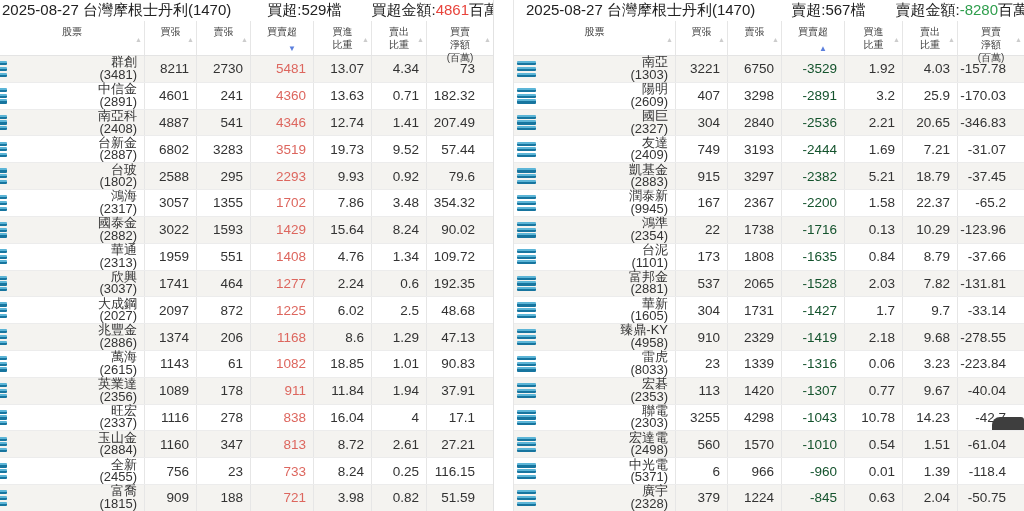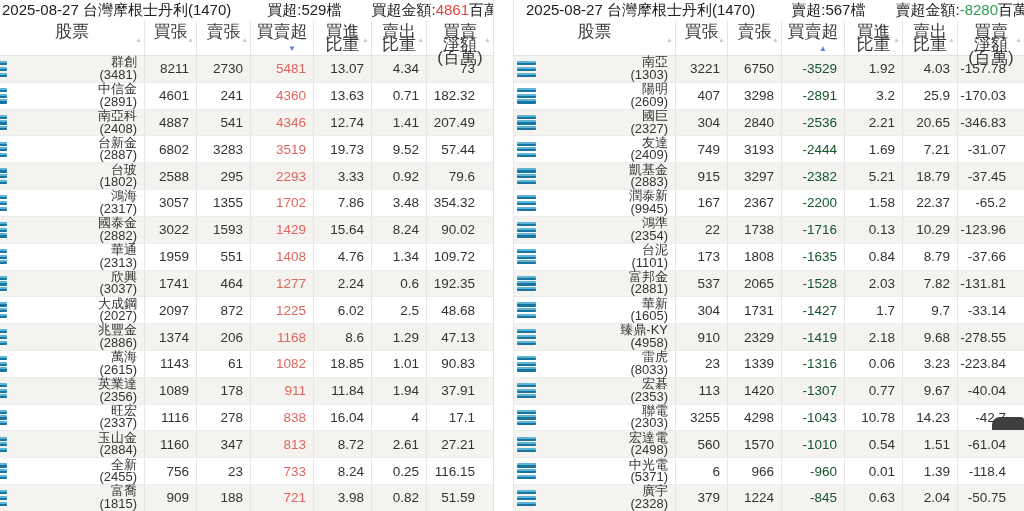--- a/index.html
+++ b/index.html
@@ -17,21 +17,21 @@
   .panel-sell .titlebar { padding-left:12px; }
   .t-count { margin-left:36px; }
   .t-amtwrap { margin-left:30px; }
   .red-text { color:#e8443c;margin-top:10px; }
   .green-text { color:#2f9e4d; }
 
   .thead { height:35px; display:flex; border-bottom:1px solid #e4e4e4; }
   .hcell { position:relative; display:flex; justify-content:center;
     padding-top:4px; border-right:1px solid #e6e6e6; }
   .hcell:last-child { border-right:none; }
-  .hlabel { white-space:pre-line; text-align:center; font-size:17px;
+  .hlabel { white-space:pre-line; text-align:center; font-size:10px;
     line-height:13px; color:#3a3a3a; }
   .sort-arrow { position:absolute; right:2px; bottom:12px; font-size:7px;
     color:#cccccc; line-height:7px; }
   .sort-arrow.active { color:#5b7fdd; font-size:8px; right:17px; bottom:3px; }
 
   .tbody { }
   .trow { display:flex; height:26.82px; border-bottom:1px solid #ececec; }
   .trow.odd { background:#f4f3f0; }
   .trow.even { background:#ffffff; }
 
@@ -199,21 +199,21 @@
               </div>
             </div>
             <div class="stock-text">
               <span>台玻</span>
               <span>(1802)</span>
             </div>
           </div>
           <div class="cell num c1">2588</div>
           <div class="cell num c2">295</div>
           <div class="cell num c3 val-red">2293</div>
-          <div class="cell num c4">3.33</div>
+          <div class="cell num c4">9.93</div>
           <div class="cell num c5">0.92</div>
           <div class="cell num c6">79.6</div>
         </div>
         <div class="trow even">
           <div class="cell c0 stock-cell">
             <div class="icon-clip clipped">
               <div class="list-icon">
                 <div class="bar"></div>
                 <div class="bar"></div>
                 <div class="bar"></div>

